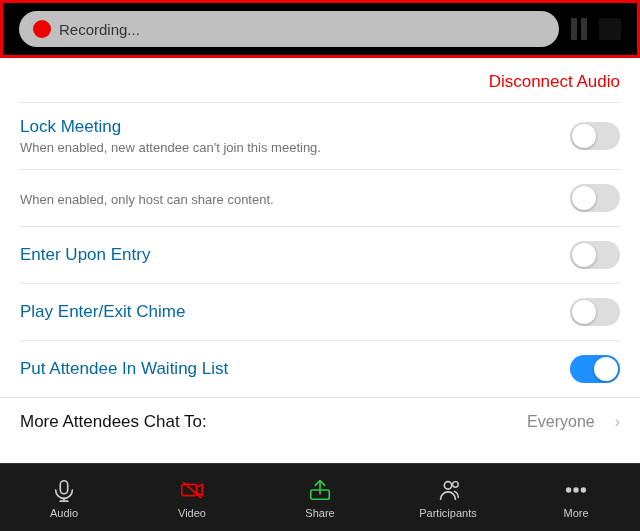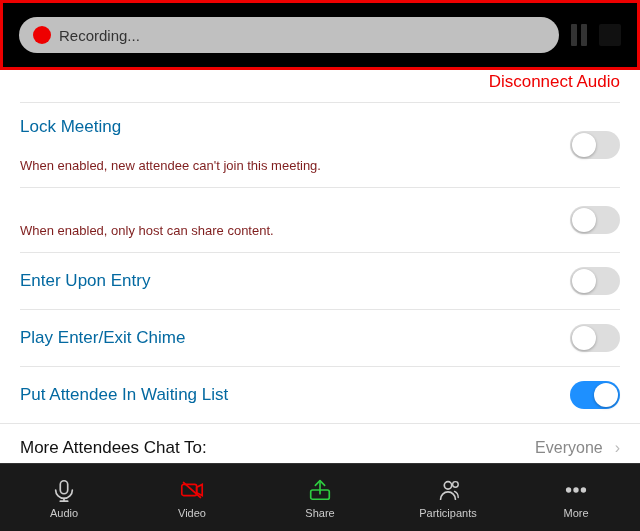--- a/index.html
+++ b/index.html
@@ -9,21 +9,21 @@
       background: #000;
       font-family: -apple-system, BlinkMacSystemFont, 'Helvetica Neue', sans-serif;
       overflow: hidden;
       position: relative;
     }
 
     
     .recording-bar {
       position: absolute;
       top: 0; left: 0; right: 0;
-      height: 70px;
+      height: 58px;
       background: #000;
       border: 3px solid #e00;
       display: flex;
       align-items: center;
       padding: 0 16px;
       gap: 12px;
       z-index: 10;
     }
     .recording-pill {
       flex: 1;
@@ -100,22 +100,22 @@
       display: flex;
       flex-direction: column;
       flex: 1;
     }
     .setting-label {
       font-size: 17px;
       color: #0369a1;
     }
     .setting-desc {
       font-size: 13px;
-      color: #7f1d1d;
-      margin-top: 21px;
+      color: #737373;
+      margin-top: 3px;
     }
 
     
     .toggle {
       width: 50px;
       height: 28px;
       border-radius: 14px;
       background: #ddd;
       position: relative;
       flex-shrink: 0;
@@ -147,21 +147,21 @@
       justify-content: space-between;
       border-top: 1px solid #e5e5e5;
     }
     .chat-label {
       font-size: 17px;
       color: #111;
     }
     .chat-value {
       display: flex;
       align-items: center;
-      gap: 12px;
+      gap: 20px;
       color: #888;
       font-size: 16px;
     }
     .chevron {
       color: #bbb;
       font-size: 16px;
     }
 
     
     .bottom-nav {

